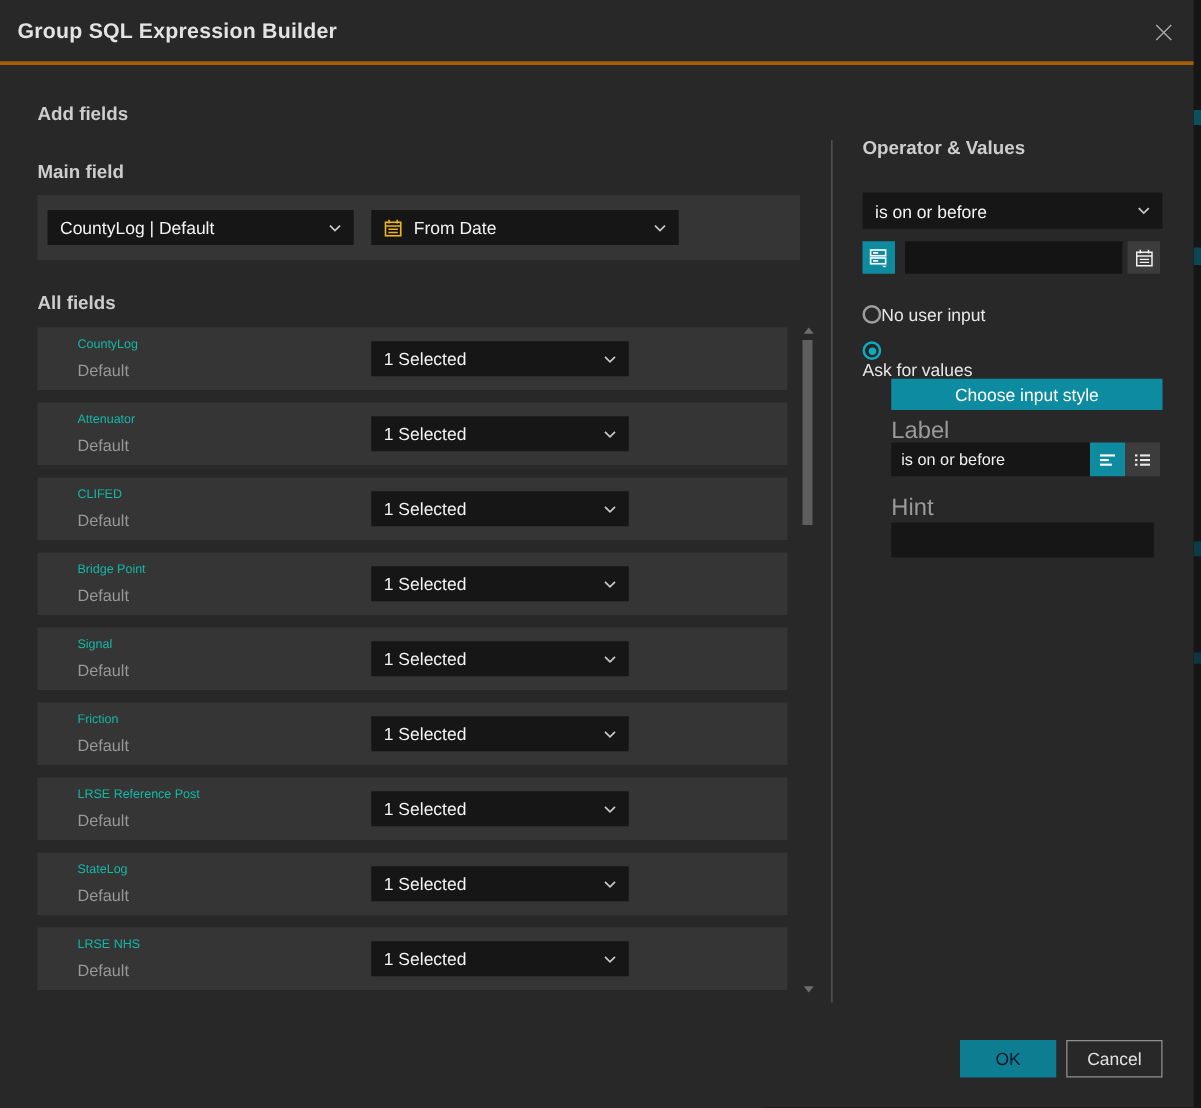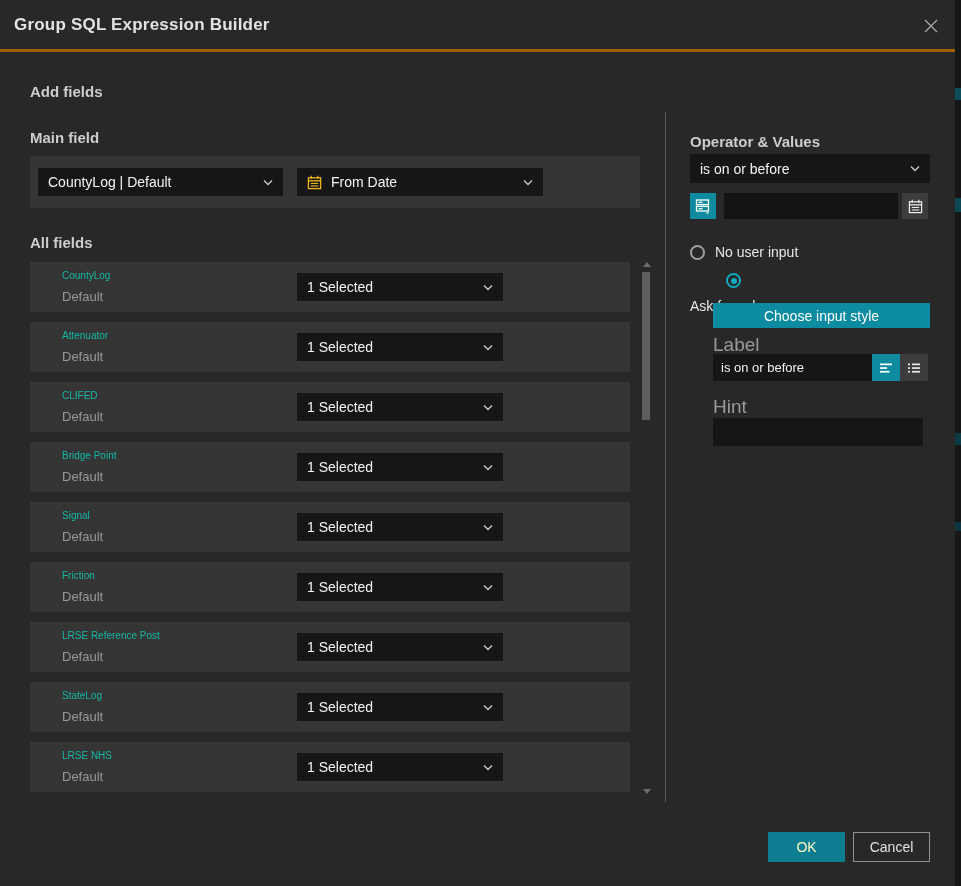--- a/index.html
+++ b/index.html
@@ -47,40 +47,40 @@
 
   .vdiv{position:absolute;left:665px;top:112px;width:1px;height:690px;background:#5a5a5a;}
 
   
   .op-select{position:absolute;left:690px;top:154px;width:240px;height:29px;}
   .sqbtn{position:absolute;width:26px;height:26px;border:none;cursor:pointer;display:flex;align-items:center;justify-content:center;padding:0;}
   .sq-teal{left:690px;top:193px;background:var(--accent);color:#fff;}
   .sq-grey{left:902px;top:193px;background:#3c3c3c;color:#f0f0f0;}
   .val-input{position:absolute;left:724px;top:193px;width:174px;height:26px;background:#141414;border:none;color:#f0f0f0;font-size:13px;padding:0 8px;}
 
-  .radio-row{position:absolute;left:690px;display:flex;align-items:center;gap:10px;cursor:pointer;}
+  .radio-row{position:absolute;left:690px;display:flex;align-items:flex-start;cursor:pointer;}
   .radio-row .rdot{width:15px;height:15px;border-radius:50%;border:2px solid #9e9e9e;position:relative;flex:none;}
   .radio-row.selected .rdot{border-color:#0fa9c0;}
   .radio-row.selected .rdot::after{content:"";position:absolute;left:2.5px;top:2.5px;width:6px;height:6px;border-radius:50%;background:#0fa9c0;}
   .radio-row .rlabel{font-size:14px;color:#e8e8e8;}
   .radio-0{top:244px;}
   .radio-1{top:273px;flex-direction:column;}
 
   .choose-btn{position:absolute;left:713px;top:303px;width:217px;height:25px;background:#0c8ba1;border:none;color:#fff;font-size:14px;cursor:pointer;}
   .lbl{position:absolute;font-size:19px;color:#9a9a9a;}
   .lbl-label{left:713px;top:334px;}
   .lbl-hint{left:713px;top:396px;}
   .label-input{position:absolute;left:713px;top:354px;width:159px;height:27px;background:var(--input-bg);border:none;color:#f0f0f0;font-size:13px;padding:0 8px;}
   .tgl{position:absolute;top:354px;width:28px;height:27px;border:none;cursor:pointer;display:flex;align-items:center;justify-content:center;padding:0;color:#fff;}
   .tgl-1{left:872px;background:var(--accent);}
   .tgl-2{left:900px;background:#3c3c3c;color:#e8e8e8;}
   .hint-input{position:absolute;left:713px;top:418px;width:210px;height:28px;background:var(--input-bg);border:none;color:#f0f0f0;font-size:13px;padding:0 8px;}
 
   
-  .btn-ok{position:absolute;left:768px;top:832px;width:77px;height:30px;background:var(--ok);border:none;color:#fef9c3;font-size:14px;cursor:pointer;}
+  .btn-ok{position:absolute;left:768px;top:832px;width:77px;height:30px;background:var(--ok);border:none;color:#0f172a;font-size:14px;cursor:pointer;}
   .btn-cancel{position:absolute;left:853px;top:832px;width:77px;height:30px;background:transparent;border:1px solid #919191;color:#e2e2e2;font-size:14px;cursor:pointer;}
 
   
   .bg-strip{position:absolute;right:0;top:0;width:6px;height:886px;background:#161616;}
   .bg-strip .frag{position:absolute;left:0;width:6px;}
   .frag-1{top:88px;height:12px;background:#0d4e5c;}
   .frag-2{top:198px;height:14px;background:#0e4754;}
   .frag-3{top:433px;height:12px;background:#0c3a45;}
   .frag-4{top:522px;height:9px;background:#0d3540;}
 </style>
@@ -232,21 +232,21 @@
     </div>
 
     <div class="sbar">
       <div class="arr up"></div>
       <div class="thumb"></div>
       <div class="arr down"></div>
     </div>
 
     <div class="vdiv"></div>
 
-    <h3 class="sec-h" style="left:690px;top:133px;">Operator &amp; Values</h3>
+    <h3 class="sec-h" style="left:690px;top:110px;">Operator &amp; Values</h3>
 
     <div class="select op-select">
       <span class="grow">is on or before</span>
       <svg class="chev" width="10" height="9" viewBox="0 0 10 9">
           <polyline points="1,2.5 5,6.5 9,2.5" fill="none" stroke="#c8c8c8" stroke-width="1.4"></polyline>
         </svg>
     </div>
 
     <button class="sqbtn sq-teal">
       <svg width="16" height="16" viewBox="0 0 16 16">

